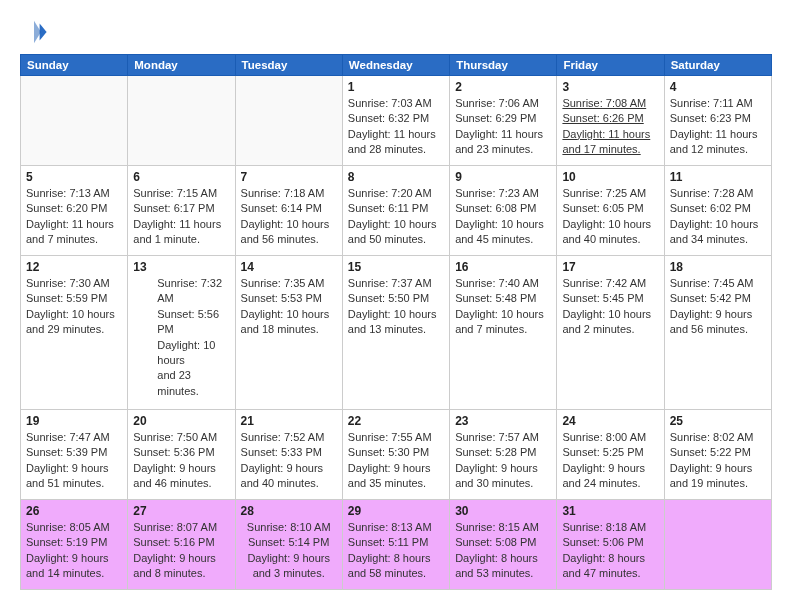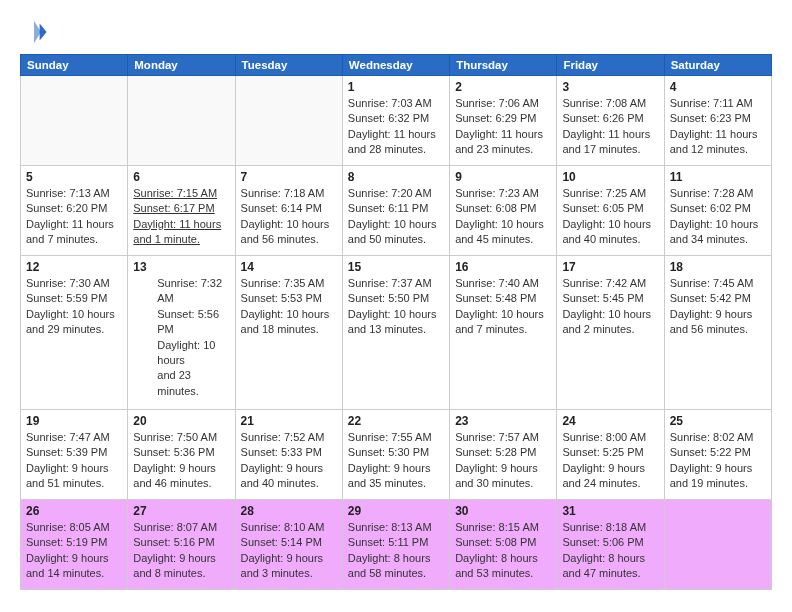--- a/index.html
+++ b/index.html
@@ -150,21 +150,21 @@
           </td>
           <td>
             <span class="day-number">2</span>
             <div class="cell-info" style="white-space: pre-line;">Sunrise: 7:06 AM
 Sunset: 6:29 PM
 Daylight: 11 hours
 and 23 minutes.</div>
           </td>
           <td>
             <span class="day-number">3</span>
-            <div class="cell-info" style="white-space: pre-line;">Sunrise: 7:08 AM
+            <div class="cell-info" style="white-space: pre-line; text-decoration: underline;">Sunrise: 7:08 AM
 Sunset: 6:26 PM
 Daylight: 11 hours
 and 17 minutes.</div>
           </td>
           <td>
             <span class="day-number">4</span>
             <div class="cell-info" style="white-space: pre-line;">Sunrise: 7:11 AM
 Sunset: 6:23 PM
 Daylight: 11 hours
 and 12 minutes.</div>
@@ -173,21 +173,21 @@
         <tr>
           <td>
             <span class="day-number">5</span>
             <div class="cell-info" style="white-space: pre-line;">Sunrise: 7:13 AM
 Sunset: 6:20 PM
 Daylight: 11 hours
 and 7 minutes.</div>
           </td>
           <td>
             <span class="day-number">6</span>
-            <div class="cell-info" style="white-space: pre-line; text-decoration: underline;">Sunrise: 7:15 AM
+            <div class="cell-info" style="white-space: pre-line;">Sunrise: 7:15 AM
 Sunset: 6:17 PM
 Daylight: 11 hours
 and 1 minute.</div>
           </td>
           <td>
             <span class="day-number">7</span>
             <div class="cell-info" style="white-space: pre-line;">Sunrise: 7:18 AM
 Sunset: 6:14 PM
 Daylight: 10 hours
 and 56 minutes.</div>
@@ -333,21 +333,21 @@
           </td>
           <td class="last-row">
             <span class="day-number">27</span>
             <div class="cell-info" style="white-space: pre-line;">Sunrise: 8:07 AM
 Sunset: 5:16 PM
 Daylight: 9 hours
 and 8 minutes.</div>
           </td>
           <td class="last-row">
             <span class="day-number">28</span>
-            <div class="cell-info" style="white-space: pre-line;">Sunrise: 8:10 AM
+            <div class="cell-info" style="white-space: pre-line; text-align: center;">Sunrise: 8:10 AM
 Sunset: 5:14 PM
 Daylight: 9 hours
 and 3 minutes.</div>
           </td>
           <td class="last-row">
             <span class="day-number">29</span>
             <div class="cell-info" style="white-space: pre-line;">Sunrise: 8:13 AM
 Sunset: 5:11 PM
 Daylight: 8 hours
 and 58 minutes.</div>

